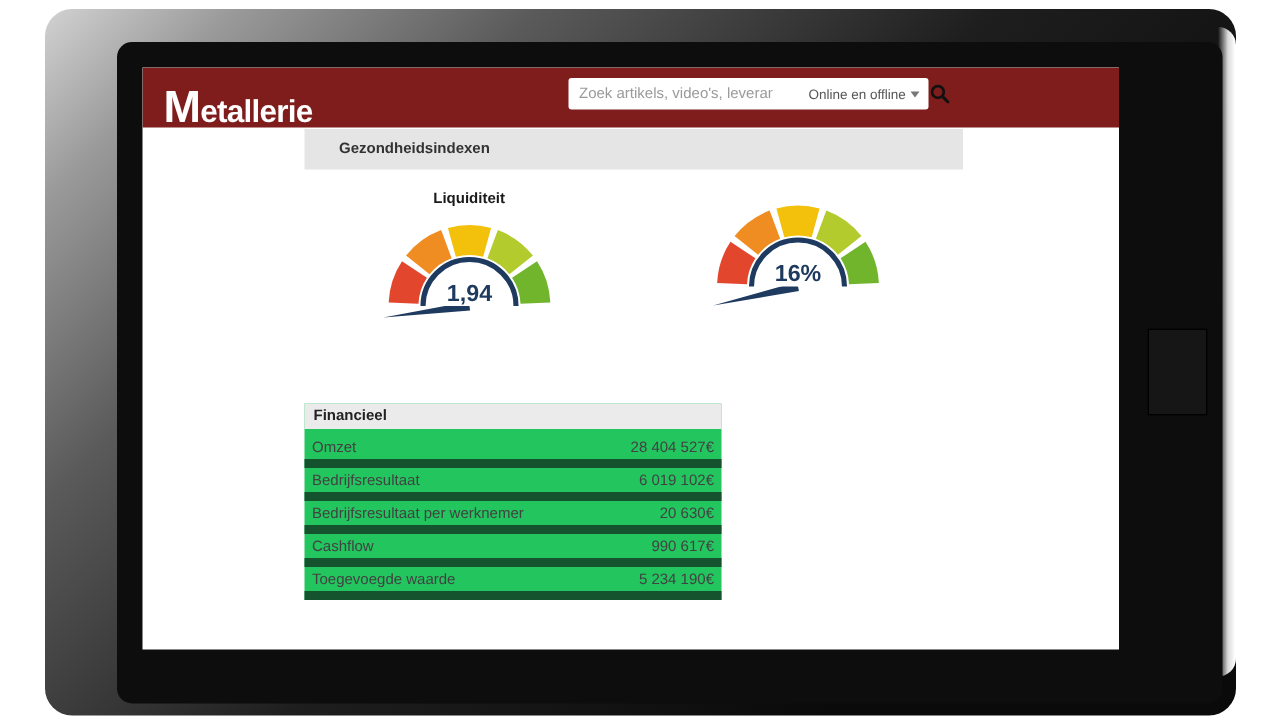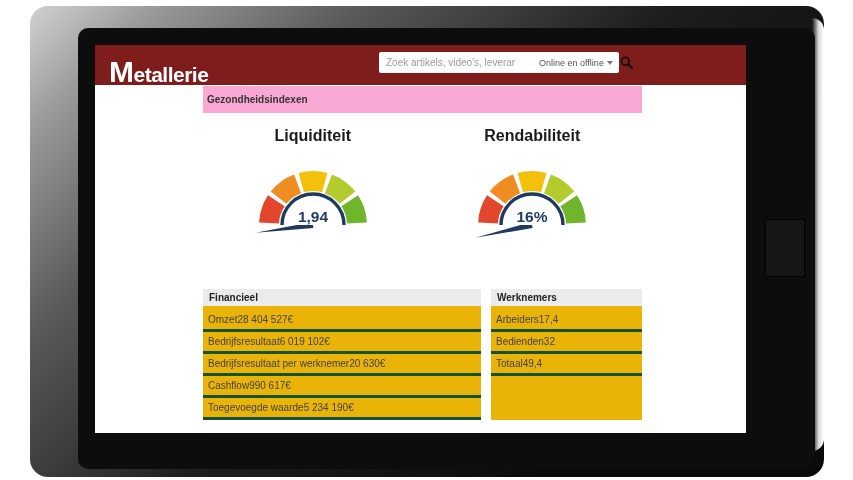--- a/index.html
+++ b/index.html
@@ -37,34 +37,34 @@
                   font-family:"Liberation Sans", sans-serif; }
   .search-input::placeholder { color:#9a9a9a; }
   .search-divider { width:1px; height:13px; background:#ccc; }
   .search-scope { font-size:9px; color:#555; padding:0 3px 0 24px; white-space:nowrap; cursor:pointer; }
   .caret-icon { width:0; height:0; border-left:3px solid transparent;
                 border-right:3px solid transparent; border-top:4px solid #777; margin-right:2px; }
   .search-button { margin:0 6px 0 5px; display:flex; align-items:center; cursor:pointer;
                    background:none; border:none; padding:0; }
 
   
-  .section-strip { margin:1px 0 0 108px; width:439px; height:27px; background:#f9a8d4;
+  .section-strip { margin:1px 0 0 108px; width:439px; height:27px; background:#e5e5e5;
                    font-size:10px; font-weight:bold; color:#333; line-height:27px;
-                   padding-left:4px; }
+                   padding-left:23px; }
   .gauges { margin:14px 0 0 108px; width:439px; display:flex; }
   .gauge { flex:1; text-align:center; }
-  .gauge-label { font-size:16px; font-weight:bold; color:#1a1a1a; margin-bottom:16px; }
+  .gauge-label { font-size:10px; font-weight:bold; color:#1a1a1a; margin-bottom:2px; }
   .gauge svg { overflow:visible; }
 
   .tables { margin:46px 0 0 108px; width:439px; display:flex; }
-  .table { background:#eab308; }
+  .table { background:#22c55e; }
   .table-title { height:17px; background:#ebebeb; font-size:10px; font-weight:bold;
                  color:#222; line-height:17px; padding:0 6px; margin-bottom:4px; }
-  .table-row { display:flex; align-items:center;
-               height:22px; border-bottom:3px solid #14532d; font-size:10px;
+  .table-row { display:flex; justify-content:space-between; align-items:center;
+               height:22px; border-bottom:6px solid #14532d; font-size:10px;
                color:#424242; padding:0 5px; }
   .table-row .cell-value { text-align:right; }
   .t-0 { width:278px; margin-right:10px; }
   .t-1 { width:151px; }
 </style>
 </head>
 <body>
 
 <div class="tablet">
   <div class="edge-right"></div>
@@ -99,21 +99,21 @@
             <path d="M 6.1,61.6 A 54 54 0 0 1 15.0,34.2 L 31.6,45.2 A 34 34 0 0 0 26.0,62.5 Z" fill="#e2472e"></path>
             <path d="M 17.7,30.4 A 54 54 0 0 1 41.1,13.4 L 48.1,32.2 A 34 34 0 0 0 33.4,42.8 Z" fill="#ef8d22"></path>
             <path d="M 45.6,12.0 A 54 54 0 0 1 74.4,12.0 L 69.1,31.2 A 34 34 0 0 0 50.9,31.2 Z" fill="#f3c00c"></path>
             <path d="M 78.9,13.4 A 54 54 0 0 1 102.3,30.4 L 86.6,42.8 A 34 34 0 0 0 71.9,32.2 Z" fill="#b3cb2d"></path>
             <path d="M 105.0,34.2 A 54 54 0 0 1 113.9,61.6 L 94.0,62.5 A 34 34 0 0 0 88.4,45.2 Z" fill="#71b52c"></path>
             <polygon points="60,60.9 60,67.1 2,64.6" fill="#1f3a5f" transform="rotate(-7 60 64)"></polygon>
             <path d="M 29,64 A 31 31 0 0 1 91,64 Z" fill="#ffffff"></path>
             <path d="M 29,64 A 31 31 0 0 1 91,64" fill="none" stroke="#1f3a5f" stroke-width="3.4"></path>
             <text x="60" y="60.5" text-anchor="middle" font-size="15.5" font-weight="bold" font-family="Liberation Sans, sans-serif" fill="#1f3a5f">1,94</text>
           </svg></div>
-        <div class="gauge"><div class="gauge-label">Rendabiliteit</div><svg width="120" height="78" viewBox="0 0 120 78">
+        <div class="gauge"><svg width="120" height="78" viewBox="0 0 120 78">
             <path d="M 6.1,61.6 A 54 54 0 0 1 15.0,34.2 L 31.6,45.2 A 34 34 0 0 0 26.0,62.5 Z" fill="#e2472e"></path>
             <path d="M 17.7,30.4 A 54 54 0 0 1 41.1,13.4 L 48.1,32.2 A 34 34 0 0 0 33.4,42.8 Z" fill="#ef8d22"></path>
             <path d="M 45.6,12.0 A 54 54 0 0 1 74.4,12.0 L 69.1,31.2 A 34 34 0 0 0 50.9,31.2 Z" fill="#f3c00c"></path>
             <path d="M 78.9,13.4 A 54 54 0 0 1 102.3,30.4 L 86.6,42.8 A 34 34 0 0 0 71.9,32.2 Z" fill="#b3cb2d"></path>
             <path d="M 105.0,34.2 A 54 54 0 0 1 113.9,61.6 L 94.0,62.5 A 34 34 0 0 0 88.4,45.2 Z" fill="#71b52c"></path>
             <polygon points="60,60.9 60,67.1 2,64.6" fill="#1f3a5f" transform="rotate(-12 60 64)"></polygon>
             <path d="M 29,64 A 31 31 0 0 1 91,64 Z" fill="#ffffff"></path>
             <path d="M 29,64 A 31 31 0 0 1 91,64" fill="none" stroke="#1f3a5f" stroke-width="3.4"></path>
             <text x="60" y="60.5" text-anchor="middle" font-size="15.5" font-weight="bold" font-family="Liberation Sans, sans-serif" fill="#1f3a5f">16%</text>
           </svg></div>
@@ -136,31 +136,16 @@
         </div>
           <div class="table-row">
           <span class="cell-label">Cashflow</span>
           <span class="cell-value">990 617€</span>
         </div>
           <div class="table-row">
           <span class="cell-label">Toegevoegde waarde</span>
           <span class="cell-value">5 234 190€</span>
         </div>
         </div>
-        <div class="table t-1">
-          <div class="table-title">Werknemers</div>
-          <div class="table-row">
-          <span class="cell-label">Arbeiders</span>
-          <span class="cell-value">17,4</span>
-        </div>
-          <div class="table-row">
-          <span class="cell-label">Bedienden</span>
-          <span class="cell-value">32</span>
-        </div>
-          <div class="table-row">
-          <span class="cell-label">Totaal</span>
-          <span class="cell-value">49,4</span>
-        </div>
-        </div>
       </div>
 
   </div>
 </div>
 
 </body></html>

